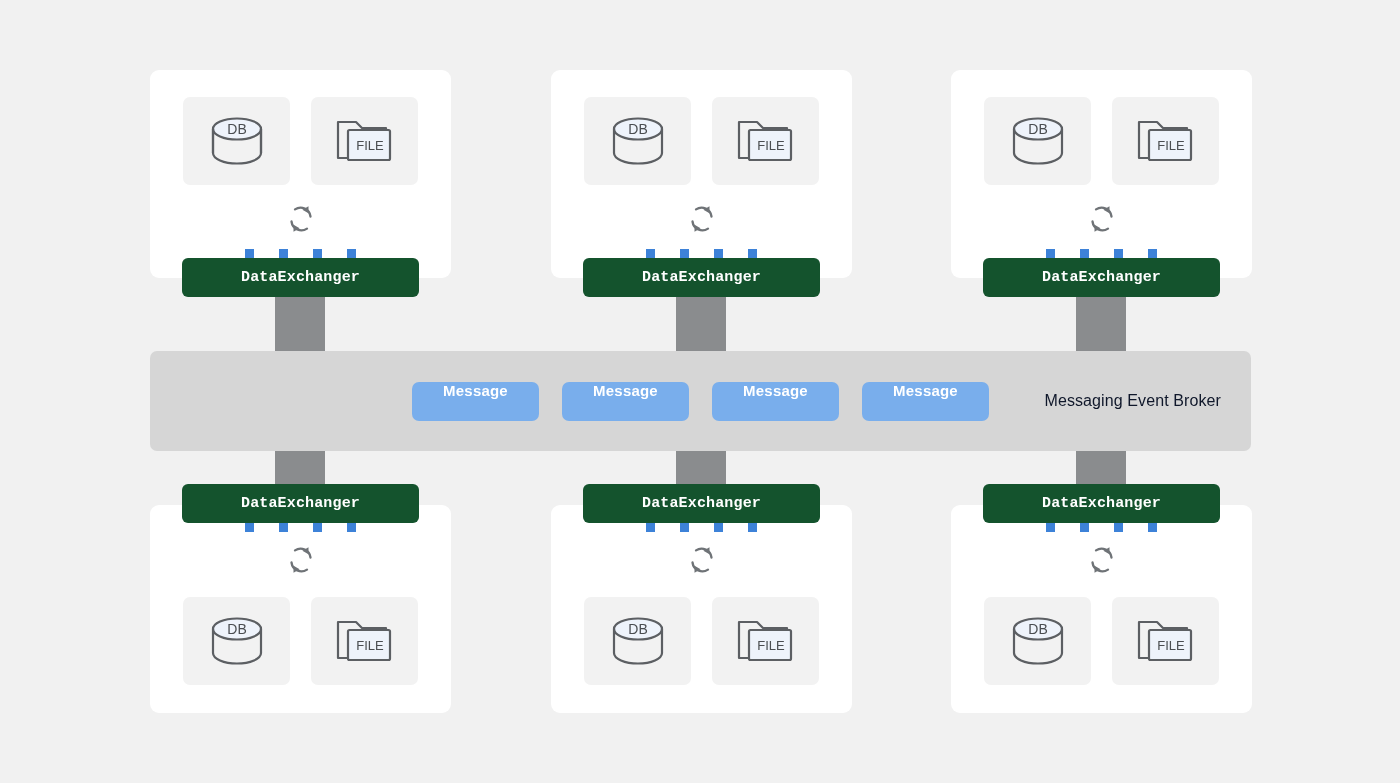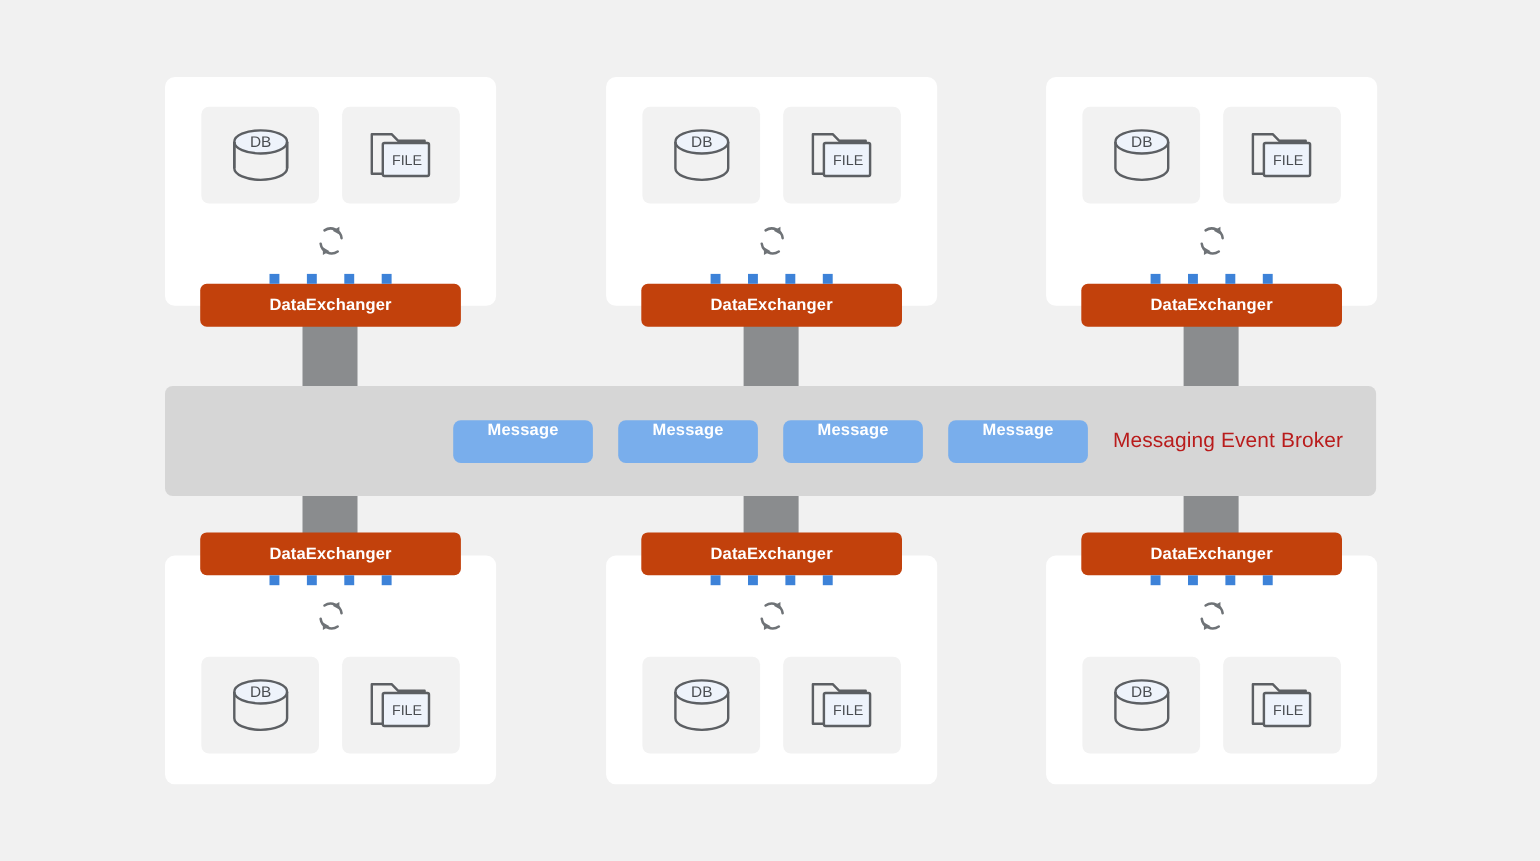--- a/index.html
+++ b/index.html
@@ -75,22 +75,22 @@
     width: 1101px;
     height: 100px;
     background: #d6d6d6;
     border-radius: 7px;
   }
   .broker-label {
     position: absolute;
     right: 30px;
     top: 50%;
     transform: translateY(-50%);
-    font-size: 19px;
-    color: #b91c1c;
+    font-size: 16px;
+    color: #0f172a;
     white-space: nowrap;
     letter-spacing: 0.1px;
   }
   .message-chip {
     position: absolute;
     top: 382px;
     width: 127px;
     height: 39px;
     background: #79aeec;
     border-radius: 7px;
@@ -101,30 +101,31 @@
     font-size: 15px;
     font-weight: bold;
     letter-spacing: 0.2px;
   }
 
   
   .dx-bar {
     position: absolute;
     width: 237px;
     height: 39px;
-    background: #c2410c;
+    background: #14532d;
     border-radius: 6px;
     display: flex;
     align-items: center;
     justify-content: center;
     color: #ffffff;
     font-size: 15px;
     font-weight: bold;
     letter-spacing: 0.15px;
     z-index: 5;
+    font-family: Liberation Mono, monospace;
   }
   .dx-pins {
     position: absolute;
     left: 0; right: 0;
     height: 9px;
     display: flex;
     justify-content: center;
     gap: 25px;
     z-index: 4;
   }

